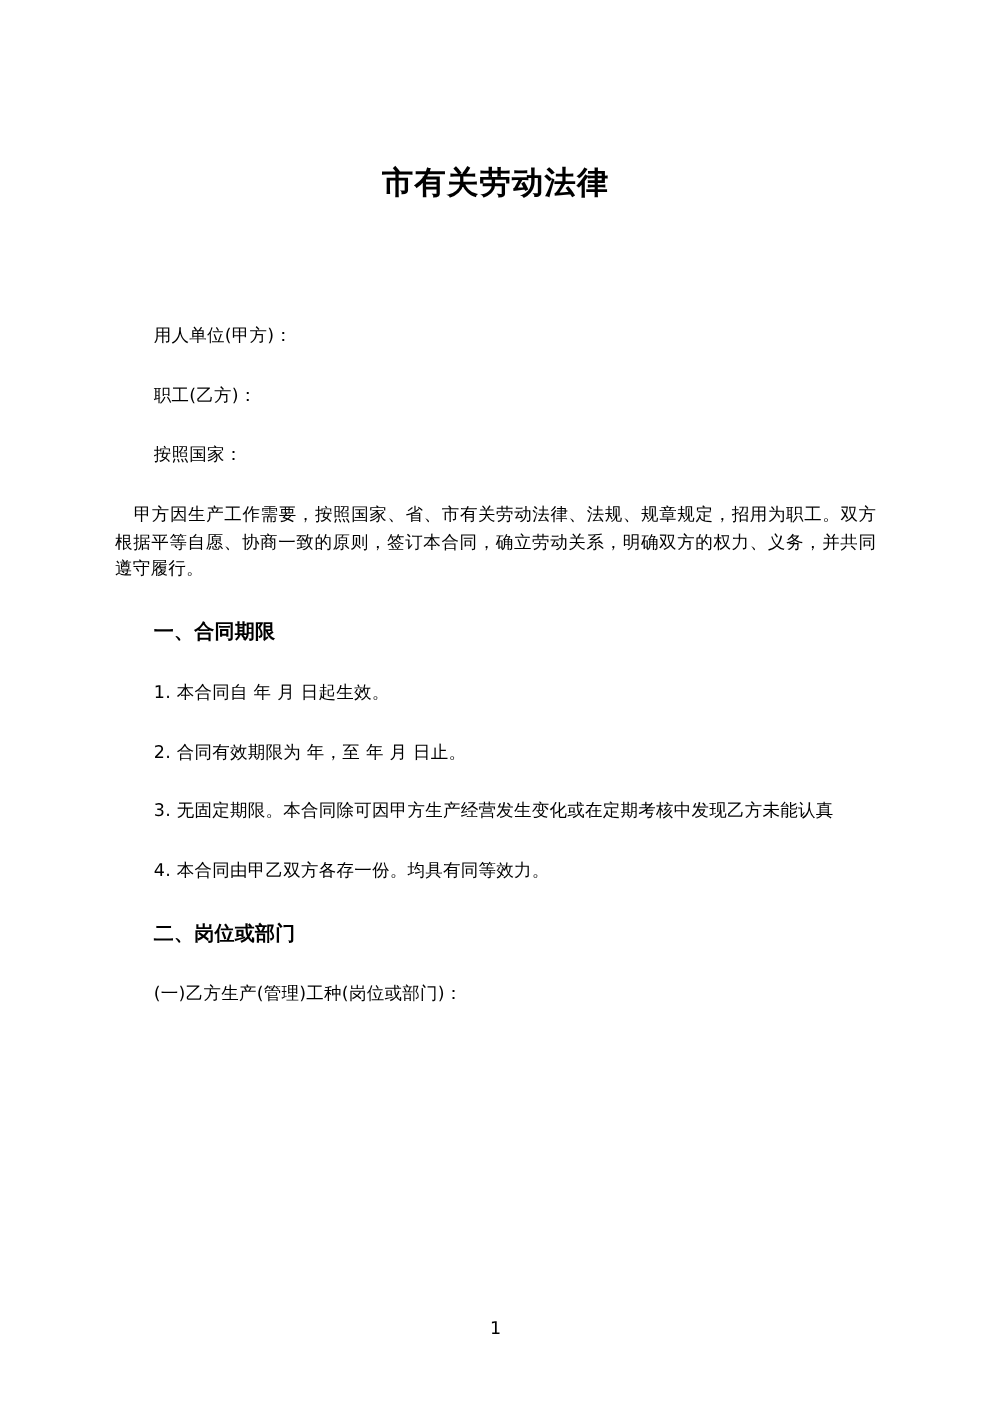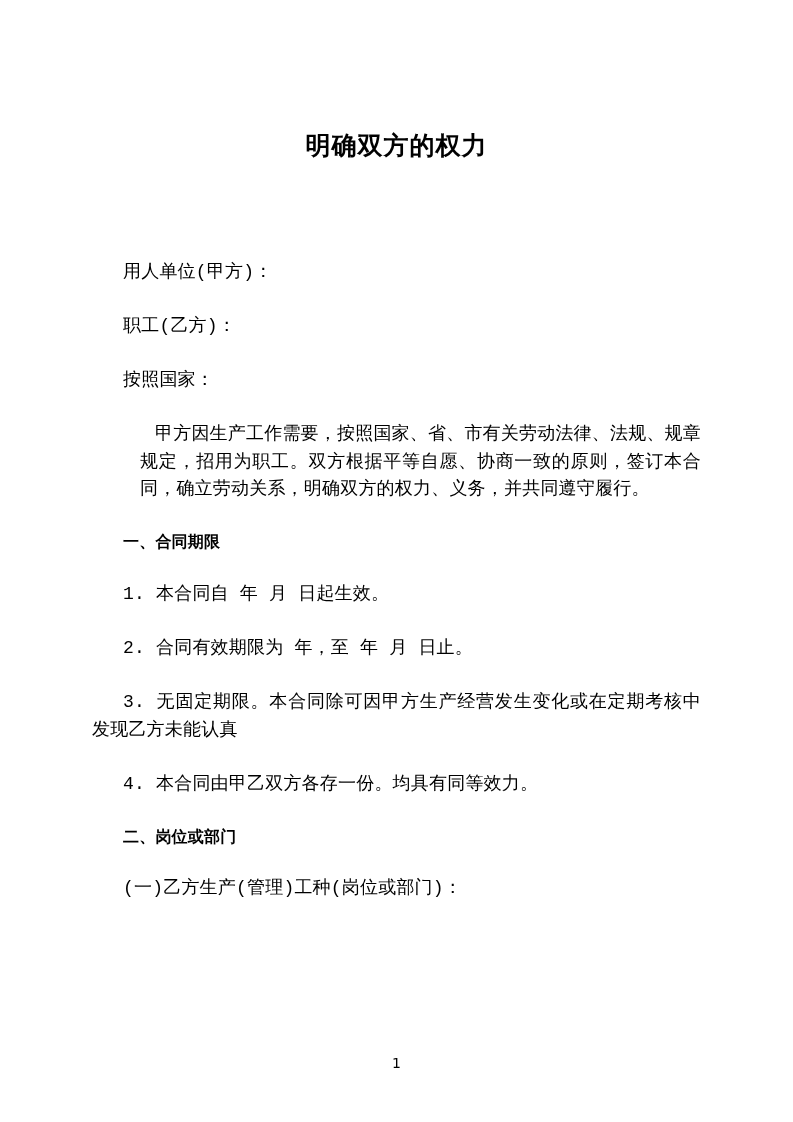--- a/index.html
+++ b/index.html
@@ -31,33 +31,31 @@
     text-align: center;
     font-size: 25px;
     font-weight: bold;
     letter-spacing: 1px;
     line-height: 1.4;
   }
   .body-block {
     margin-top: 96px;
   }
   .para {
-    font-size: 18px;
+    font-size: 14px;
     line-height: 1.55;
     margin: 0 0 26px 0;
     text-align: justify;
     letter-spacing: 0.2px;
-    font-family: Liberation Mono, monospace;
   }
   .para.indent-1 {
     text-indent: 31px;
   }
   .para.indent-half {
     text-indent: 15px;
-    margin-left: 48px;
   }
   .heading {
     font-size: 16px;
     font-weight: bold;
     line-height: 1.55;
     margin: 0 0 26px 0;
     text-indent: 31px;
     letter-spacing: 0.2px;
   }
   .page-number {
@@ -68,21 +66,21 @@
     text-align: center;
     font-size: 14px;
     line-height: 1;
   }
 </style>
 </head>
 <body>
 
 <div class="page">
 
-  <h1 class="doc-title">明确双方的权力</h1>
+  <h1 class="doc-title">市有关劳动法律</h1>
 
   <div class="body-block">
     <p class="para indent-1">用人单位(甲方)：</p>
     <p class="para indent-1">职工(乙方)：</p>
     <p class="para indent-1">按照国家：</p>
     <p class="para indent-half">甲方因生产工作需要，按照国家、省、市有关劳动法律、法规、规章规定，招用为职工。双方根据平等自愿、协商一致的原则，签订本合同，确立劳动关系，明确双方的权力、义务，并共同遵守履行。</p>
     <p class="heading">一、合同期限</p>
     <p class="para indent-1">1. 本合同自 年 月 日起生效。</p>
     <p class="para indent-1">2. 合同有效期限为 年，至 年 月 日止。</p>
     <p class="para indent-1">3. 无固定期限。本合同除可因甲方生产经营发生变化或在定期考核中发现乙方未能认真</p>

